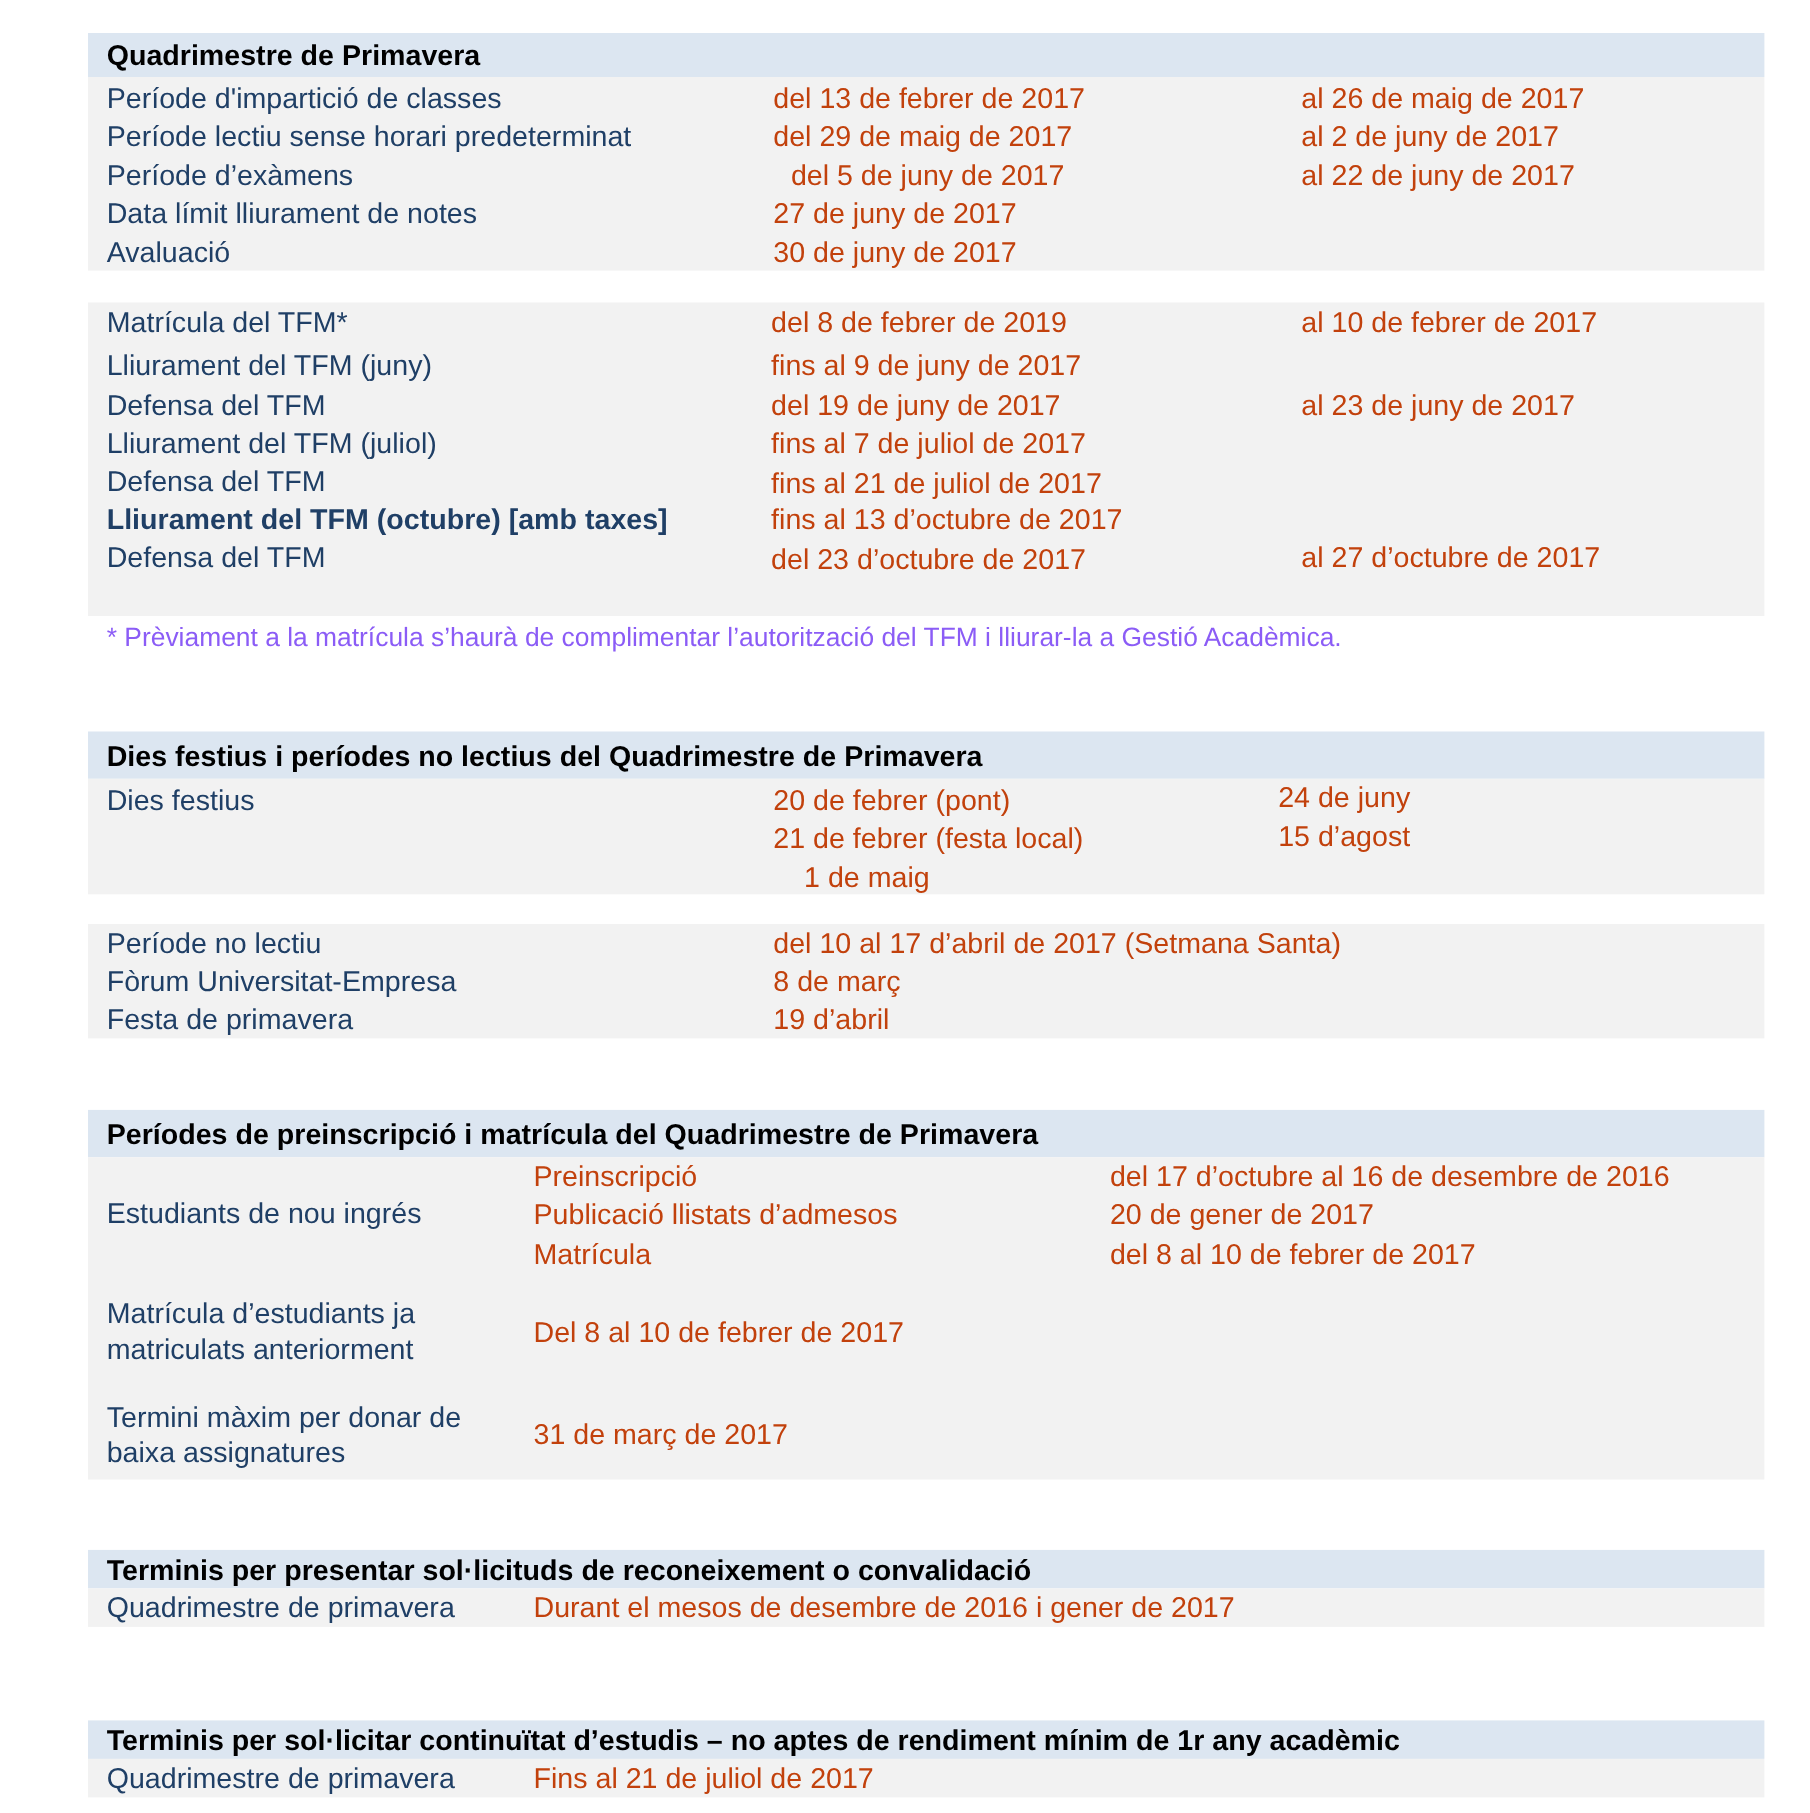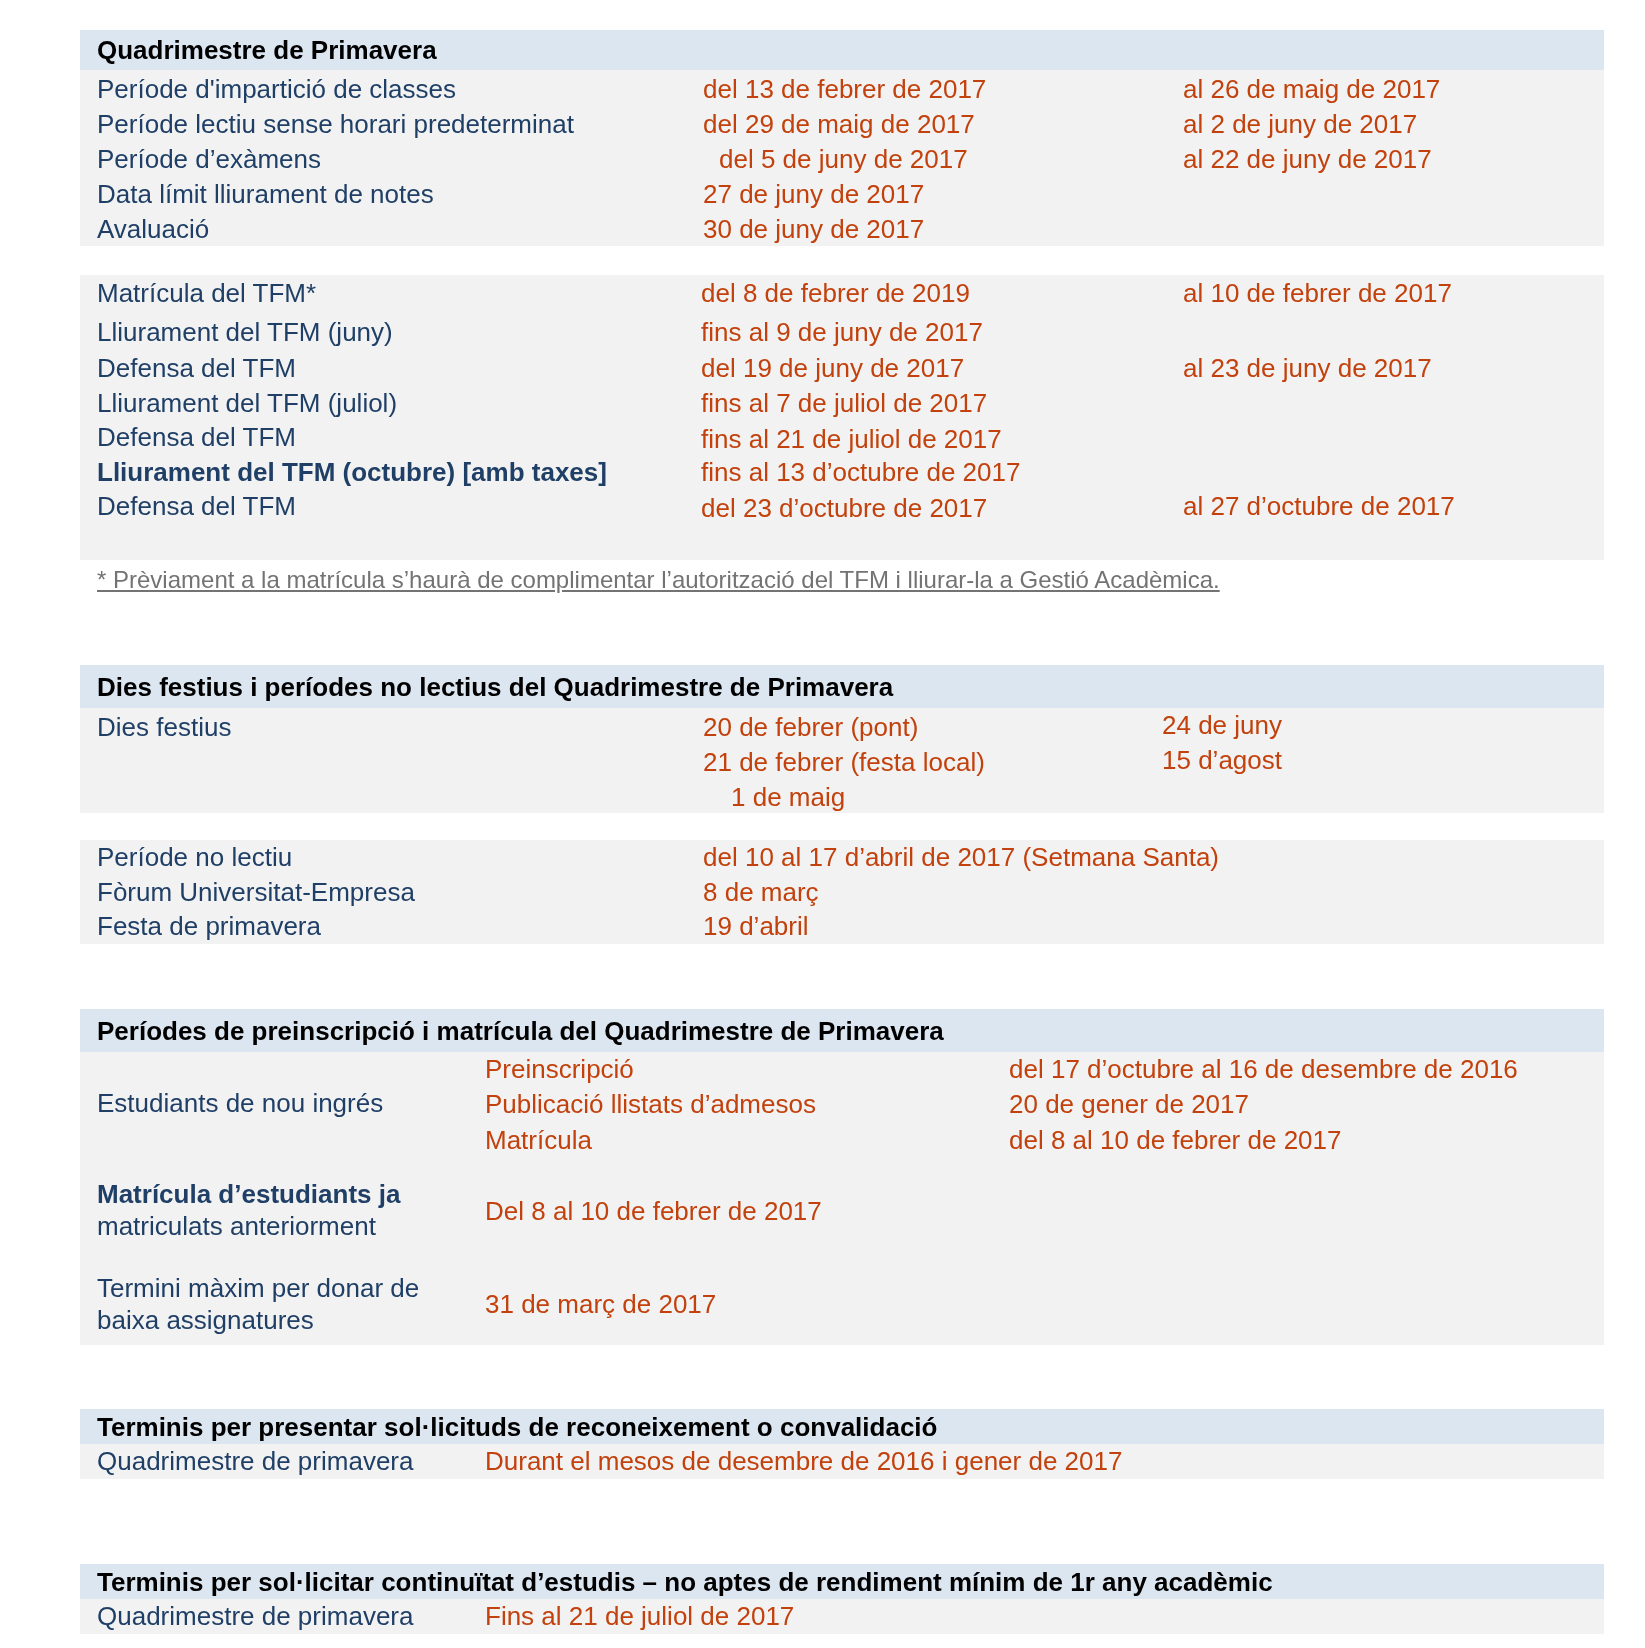--- a/index.html
+++ b/index.html
@@ -3,21 +3,21 @@
 <meta charset="utf-8">
 <style>
   html, body { margin:0; padding:0; background:#ffffff; }
   body { width:1645px; height:1648px; position:relative; overflow:hidden;
          font-family:"Liberation Sans", "DejaVu Sans", sans-serif; }
   .hdr { position:absolute; left:80px; width:1524px; background:#dce6f1; }
   .hdr span { position:absolute; left:17px; font-weight:bold; font-size:26px; color:#000; white-space:nowrap; }
   .panel { position:absolute; left:80px; width:1524px; background:#f2f2f2; }
   .lbl { position:absolute; font-size:26px; color:#1f3f66; white-space:nowrap; line-height:30px; }
   .val { position:absolute; font-size:26px; color:#c2410c; white-space:nowrap; line-height:30px; }
-  .note { position:absolute; font-size:24px; color:#737373; white-space:nowrap;text-decoration:underline; }
+  .note { position:absolute; font-size:24px; color:#8b5cf6; white-space:nowrap; }
 </style>
 </head>
 <body>
 
 <div class="hdr" style="top:30px;height:40px;">
   <span style="top:5px;">Quadrimestre de Primavera</span>
 </div>
 <div class="panel" style="top:70px;height:176px;">
   <div class="lbl" style="left:17px;top:4px;">Període d'impartició de classes</div>
   <div class="val" style="left:623px;top:4px;">del 13 de febrer de 2017</div>
@@ -90,21 +90,21 @@
 </div>
 <div class="panel" style="top:1052px;height:293px;">
   <div class="lbl" style="left:17px;top:36px;">Estudiants de nou ingrés</div>
   <div class="val" style="left:405px;top:2px;">Preinscripció</div>
   <div class="val" style="left:929px;top:2px;">del 17 d’octubre al 16 de desembre de 2016</div>
   <div class="val" style="left:405px;top:37px;">Publicació llistats d’admesos</div>
   <div class="val" style="left:929px;top:37px;">20 de gener de 2017</div>
   <div class="val" style="left:405px;top:73px;">Matrícula</div>
   <div class="val" style="left:929px;top:73px;">del 8 al 10 de febrer de 2017</div>
 
-  <div class="lbl" style="left:17px;top:127px;font-weight:bold;">Matrícula d’estudiants ja</div>
+  <div class="lbl" style="left:17px;top:127px;">Matrícula d’estudiants ja</div>
   <div class="lbl" style="left:17px;top:159px;">matriculats anteriorment</div>
   <div class="val" style="left:405px;top:144px;">Del 8 al 10 de febrer de 2017</div>
 
   <div class="lbl" style="left:17px;top:221px;">Termini màxim per donar de</div>
   <div class="lbl" style="left:17px;top:253px;">baixa assignatures</div>
   <div class="val" style="left:405px;top:237px;">31 de març de 2017</div>
 </div>
 
 <div class="hdr" style="top:1409px;height:35px;">
   <span style="top:3px;">Terminis per presentar sol·licituds de reconeixement o convalidació</span>

